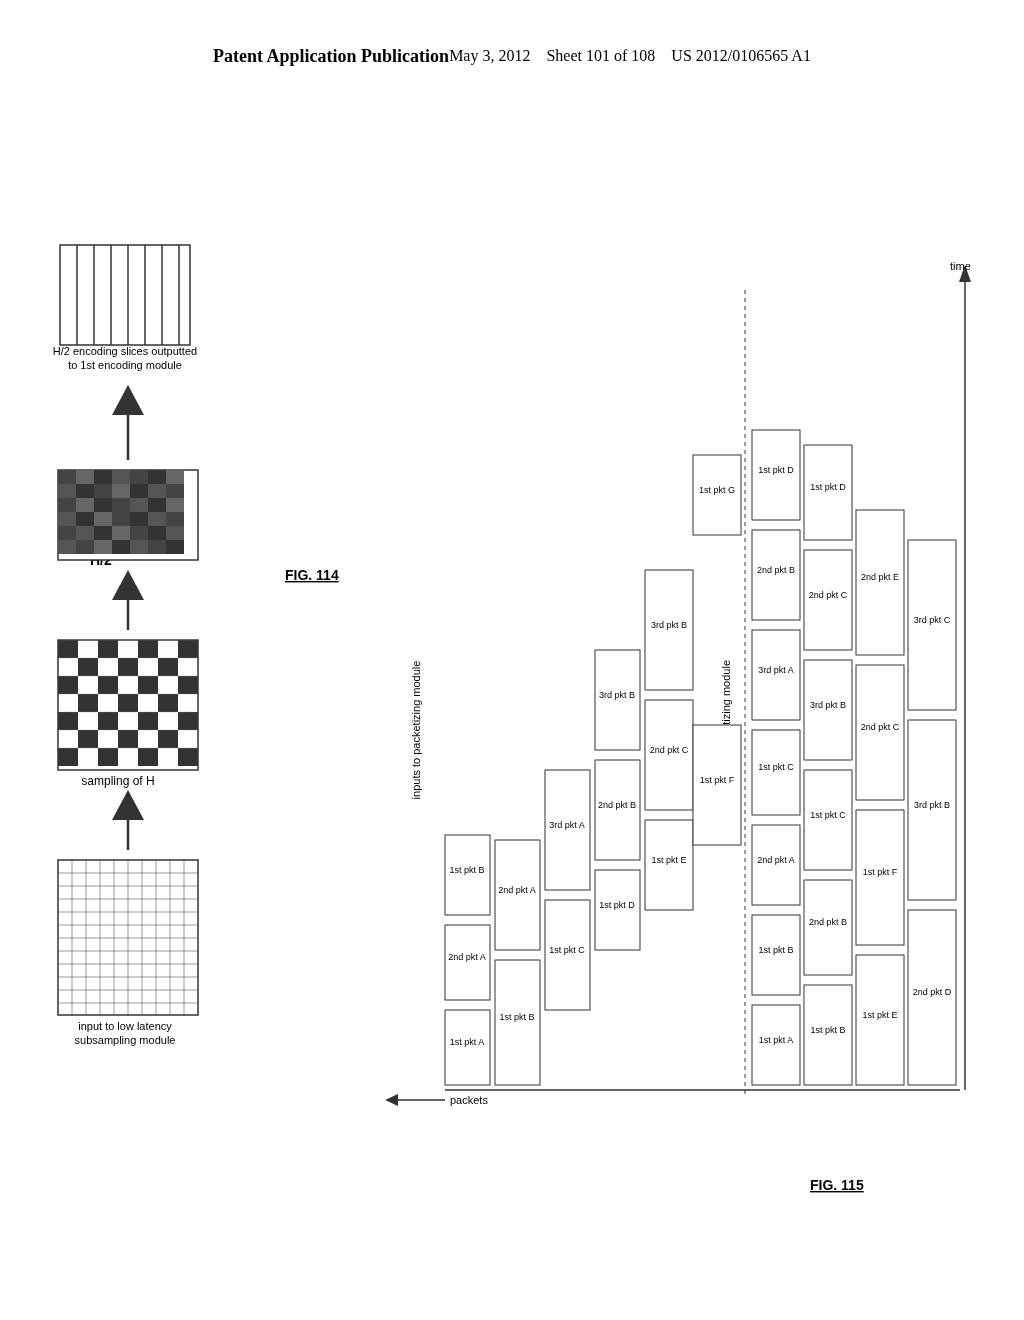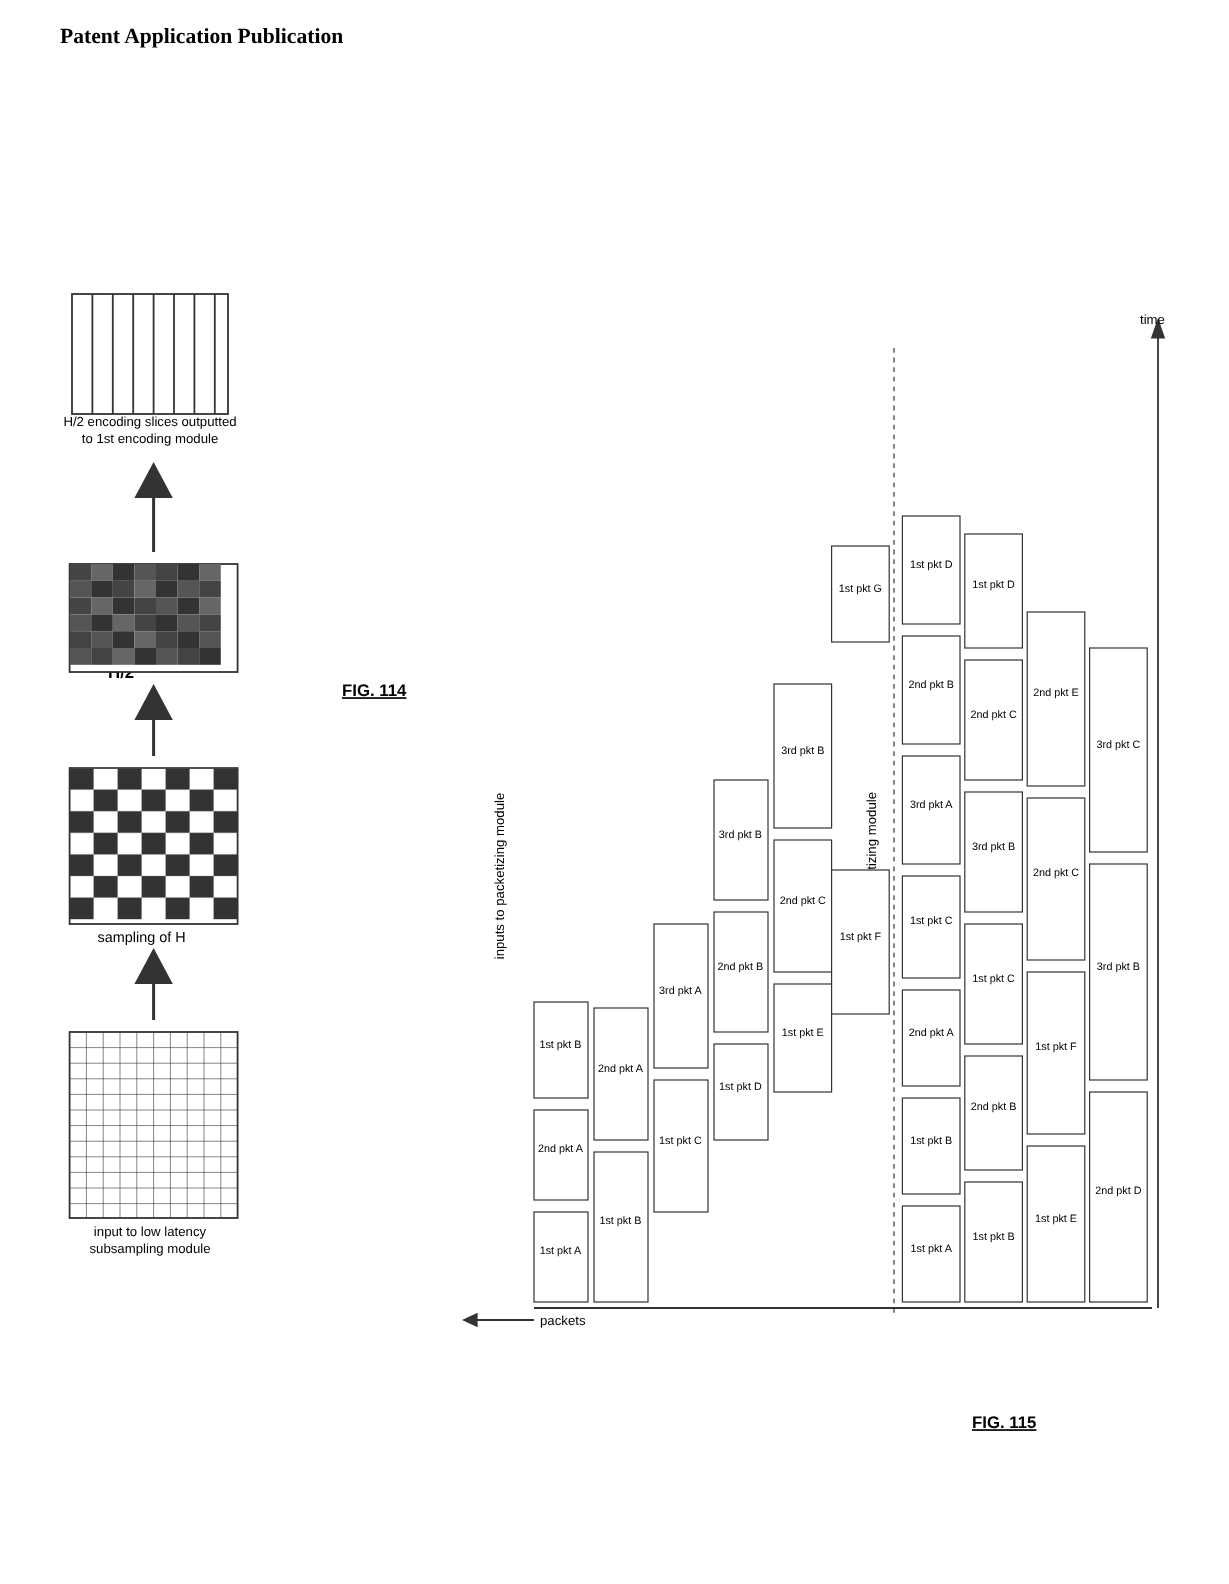--- a/index.html
+++ b/index.html
@@ -8,23 +8,23 @@
       height: 1320px;
       background: #fff;
       font-family: 'Times New Roman', Times, serif;
       position: relative;
       overflow: hidden;
     }
 
     
     .header {
       display: flex;
-      justify-content: space-between;
+      justify-content: center;
       align-items: flex-start;
-      padding: 18px 50px 10px 50px;
+      padding: 44px 50px 10px 50px;
       border-bottom: none;
     }
     .header-left {
       font-size: 18px;
       font-weight: bold;
       line-height: 1.4;
     }
     .header-right {
       text-align: right;
       font-size: 16px;
@@ -38,20 +38,25 @@
       left: 30px;
       width: 960px;
       height: 1200px;
     }
   </style>
 </head>
 <body>
 
 <div class="header">
   <div class="header-left">Patent Application Publication</div>
+  <div class="header-right">
+    <span>May 3, 2012</span>&nbsp;&nbsp;&nbsp;
+    <span>Sheet 101 of 108</span>&nbsp;&nbsp;&nbsp;
+    <span>US 2012/0106565 A1</span>
+  </div>
 </div>
 
 <svg class="svg-container" viewBox="0 0 960 1200" xmlns="http://www.w3.org/2000/svg">
 
   <text x="95" y="940" font-size="11" font-family="Arial" text-anchor="middle">input to low latency</text>
   <text x="95" y="954" font-size="11" font-family="Arial" text-anchor="middle">subsampling module</text>
 
   <g>
 
     <rect x="28" y="770" width="140" height="155" fill="white" stroke="#333" stroke-width="1.5"></rect>

